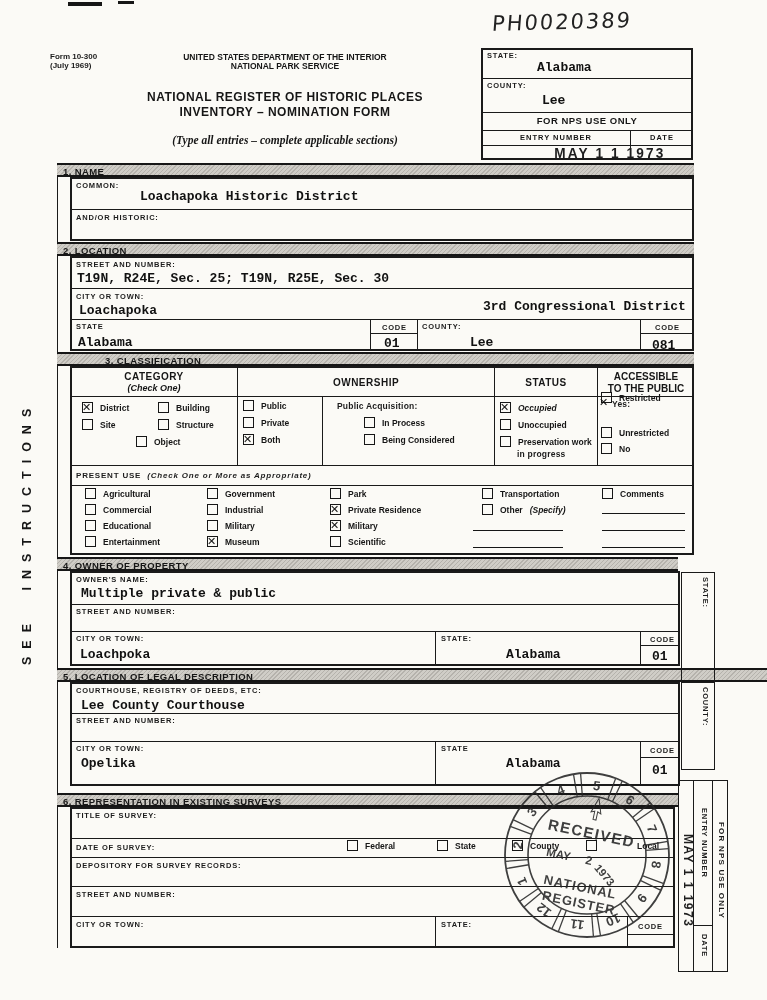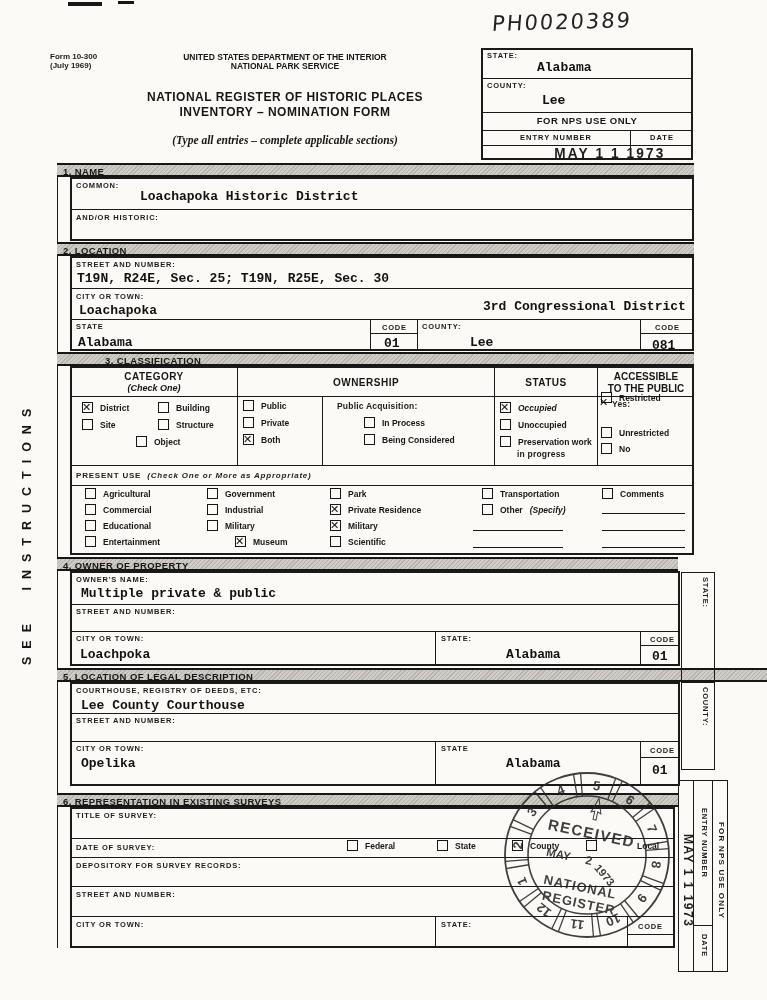--- a/index.html
+++ b/index.html
@@ -222,21 +222,21 @@
       <span class="cbl">Government</span>
     </div>
   <div class="cbitem" style="left:207px;top:504px;">
       <span class="cb"></span>
       <span class="cbl">Industrial</span>
     </div>
   <div class="cbitem" style="left:207px;top:520px;">
       <span class="cb"></span>
       <span class="cbl">Military</span>
     </div>
-  <div class="cbitem" style="left:207px;top:536px;margin-left:28px;">
+  <div class="cbitem" style="left:207px;top:536px;">
       <span class="cb checked"></span>
       <span class="cbl">Museum</span>
     </div>
 
   <div class="cbitem" style="left:330px;top:488px;">
       <span class="cb"></span>
       <span class="cbl">Park</span>
     </div>
   <div class="cbitem" style="left:330px;top:504px;">
       <span class="cb checked"></span>

